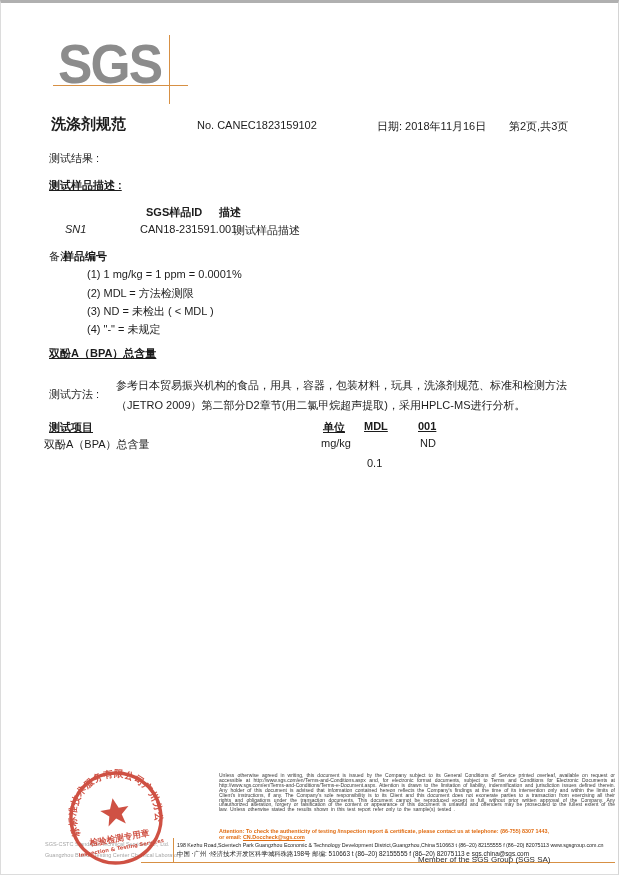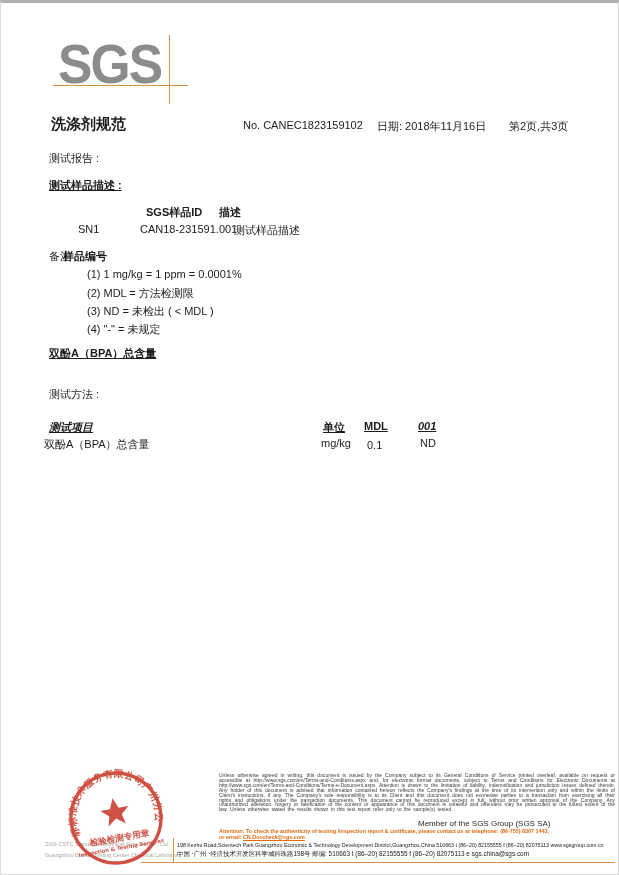--- a/index.html
+++ b/index.html
@@ -24,84 +24,85 @@
     letter-spacing:0;word-spacing:1px;
   }
   .attention{
     white-space:normal;font-size:5.4px;line-height:5.8px;font-weight:bold;color:#e06c12;
   }
   .addr1{font-size:5.3px;color:#222;}
   .addr2{font-size:6.4px;color:#222;}
   .company-gray{font-size:5.5px;color:#a6a6a6;}
   .member{font-size:8px;color:#2a2a2a;}
   .cell{position:absolute;white-space:nowrap;}
-  .it{font-style:italic;text-align:center;}
+  .it{text-align:center;}
 </style>
 </head>
 <body>
 
 <div class="page">
 
   <div class="abs logo" style="left:57px;top:28px;">SGS</div>
   <div class="abs hairline-h" style="left:52px;top:82px;width:135px;"></div>
   <div class="abs hairline-v" style="left:168px;top:32px;height:69px;"></div>
 
   <div class="abs b" style="left:50px;top:112px;font-size:15px;">洗涤剂规范</div>
-  <div class="abs" style="left:196px;top:116px;margin-left:46px;">No. CANEC1823159102</div>
+  <div class="abs" style="left:196px;top:116px;">No. CANEC1823159102</div>
   <div class="abs" style="left:376px;top:116px;">日期: 2018年11月16日</div>
   <div class="abs" style="left:508px;top:116px;">第2页,共3页</div>
 
-  <div class="abs" style="left:48px;top:148px;">测试报告 :</div>
+  <div class="abs" style="left:48px;top:148px;">测试结果 :</div>
 
   <div class="abs b u" style="left:48px;top:175px;">测试样品描述 :</div>
 
   <div class="cell b" style="left:62px;top:202px;margin-top:44px;">样品编号</div>
   <div class="cell b" style="left:145px;top:202px;text-align:center;">SGS样品ID</div>
   <div class="cell b" style="left:218px;top:202px;">描述</div>
 
-  <div class="cell" style="left:77px;top:220px;">SN1</div>
+  <div class="cell" style="left:64px;top:220px;font-style:italic;">SN1</div>
   <div class="cell" style="left:139px;top:220px;">CAN18-231591.001</div>
   <div class="cell" style="left:233px;top:220px;">测试样品描述</div>
 
   <div class="abs" style="left:48px;top:246px;">备注 :</div>
   <div class="abs" style="left:86px;top:265px;">(1) 1 mg/kg = 1 ppm = 0.0001%</div>
   <div class="abs" style="left:86px;top:283px;">(2) MDL = 方法检测限</div>
   <div class="abs" style="left:86px;top:301px;">(3) ND = 未检出 ( &lt; MDL )</div>
   <div class="abs" style="left:86px;top:319px;">(4) "-" = 未规定</div>
 
   <div class="abs b u" style="left:48px;top:343px;">双酚A（BPA）总含量</div>
 
   <div class="abs" style="left:48px;top:372px;margin-top:12px;">测试方法 :</div>
+  <div class="abs method-text" style="left:115px;top:372px;width:470px;">参考日本贸易振兴机构的食品，用具，容器，包装材料，玩具，洗涤剂规范、标准和检测方法（JETRO 2009）第二部分D2章节(用二氯甲烷超声提取)，采用HPLC-MS进行分析。</div>
 
-  <div class="cell b u" style="left:48px;top:417px;font-style:italic;">测试项目</div>
+  <div class="cell b u" style="left:48px;top:417px;">测试项目</div>
   <div class="cell b u" style="left:322px;top:417px;">单位</div>
   <div class="cell b u" style="left:363px;top:417px;text-decoration:underline;">MDL</div>
   <div class="cell b u it" style="left:417px;top:417px;">001</div>
 
   <div class="cell" style="left:43px;top:434px;">双酚A（BPA）总含量</div>
   <div class="cell" style="left:320px;top:434px;">mg/kg</div>
-  <div class="cell" style="left:366px;top:436px;">0.1</div>
+  <div class="cell" style="left:366px;top:454px;">0.1</div>
   <div class="cell" style="left:419px;top:434px;">ND</div>
 
   <div class="abs disclaimer" style="left:218px;top:770px;width:396px;">Unless otherwise agreed in writing, this document is issued by the Company subject to its General Conditions of Service printed overleaf, available on request or accessible at http://www.sgs.com/en/Terms-and-Conditions.aspx and, for electronic format documents, subject to Terms and Conditions for Electronic Documents at http://www.sgs.com/en/Terms-and-Conditions/Terms-e-Document.aspx. Attention is drawn to the limitation of liability, indemnification and jurisdiction issues defined therein. Any holder of this document is advised that information contained hereon reflects the Company's findings at the time of its intervention only and within the limits of Client's instructions, if any. The Company's sole responsibility is to its Client and this document does not exonerate parties to a transaction from exercising all their rights and obligations under the transaction documents. This document cannot be reproduced except in full, without prior written approval of the Company. Any unauthorized alteration, forgery or falsification of the content or appearance of this document is unlawful and offenders may be prosecuted to the fullest extent of the law. Unless otherwise stated the results shown in this test report refer only to the sample(s) tested .</div>
 
   <div class="abs attention" style="left:218px;top:826px;width:396px;">
     <span>Attention: To check the authenticity of testing /inspection report &amp; certificate, please contact us at telephone: (86-755) 8307 1443,</span><br>
     <span>or email: </span><span class="u">CN.Doccheck@sgs.com</span>
   </div>
 
   <div class="abs company-gray" style="left:44px;top:838px;">SGS-CSTC Standards Technical Services Co., Ltd.</div>
   <div class="abs company-gray" style="left:44px;top:849px;">Guangzhou Branch Testing Center Chemical Laboratory.</div>
 
   <div class="abs hairline-v" style="left:172px;top:835px;height:25px;"></div>
   <div class="abs addr1" style="left:176px;top:839px;">198 Kezhu Road,Scientech Park Guangzhou Economic &amp; Technology Development District,Guangzhou,China 510663   t (86–20) 82155555   f (86–20) 82075113   www.sgsgroup.com.cn</div>
   <div class="abs addr2" style="left:176px;top:847px;">中国 ·广州 ·经济技术开发区科学城科珠路198号    邮编: 510663   t (86–20) 82155555   f (86–20) 82075113   e sgs.china@sgs.com</div>
 
   <div class="abs hairline-h" style="left:140px;top:859px;width:474px;"></div>
-  <div class="abs member" style="left:417px;top:816px;">Member of the SGS Group (SGS SA)</div>
+  <div class="abs member" style="left:417px;top:852px;">Member of the SGS Group (SGS SA)</div>
 
   <div class="abs" style="left:54px;top:766px;">
     <svg width="122" height="100" viewBox="0 0 122 100">
       <g transform="rotate(-10 61 49)" opacity="0.88">
         <circle cx="61" cy="49" r="45" fill="none" stroke="#c93a2b" stroke-width="3.4"></circle>
         <path id="stamp-arc" d="M 24,63 A 40,40 0 1 1 98,63" fill="none"></path>
         <text font-size="9.5" font-weight="bold" fill="#c93a2b" letter-spacing="0.5" font-family="'DejaVu Sans',sans-serif">
           <textPath href="#stamp-arc" startOffset="50%" text-anchor="middle">通标标准技术服务有限公司广州分公司</textPath>
         </text>
         <path fill="#c93a2b" transform="translate(61 44)" d="M0,-15 L4.4,-4.6 L14.3,-4.6 L6.3,2.3 L8.8,12.1 L0,5.6 L-8.8,12.1 L-6.3,2.3 L-14.3,-4.6 L-4.4,-4.6 Z"></path>

